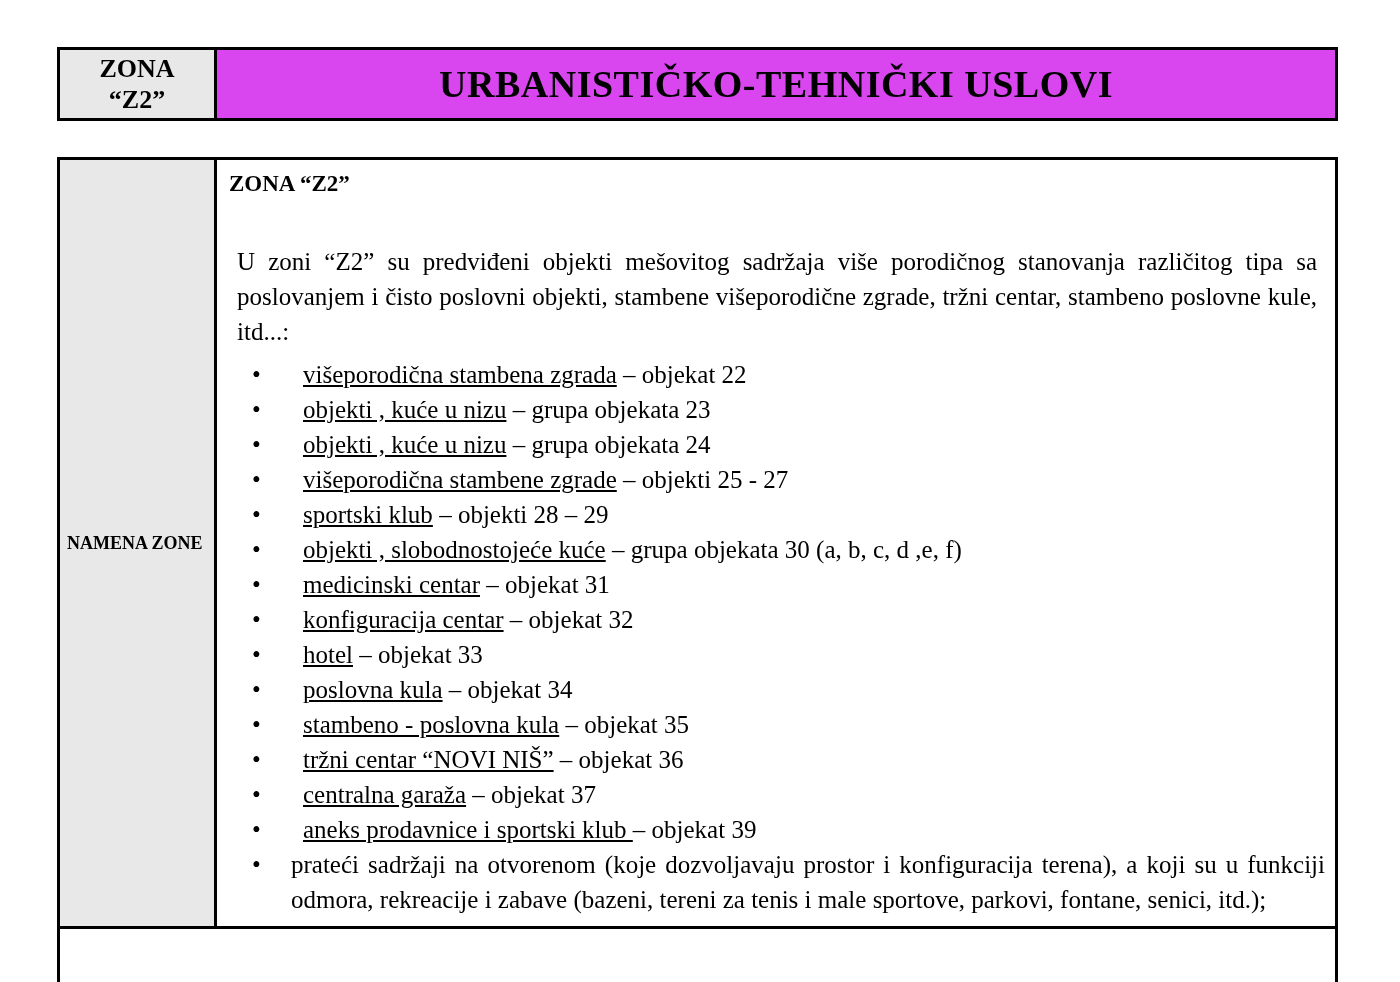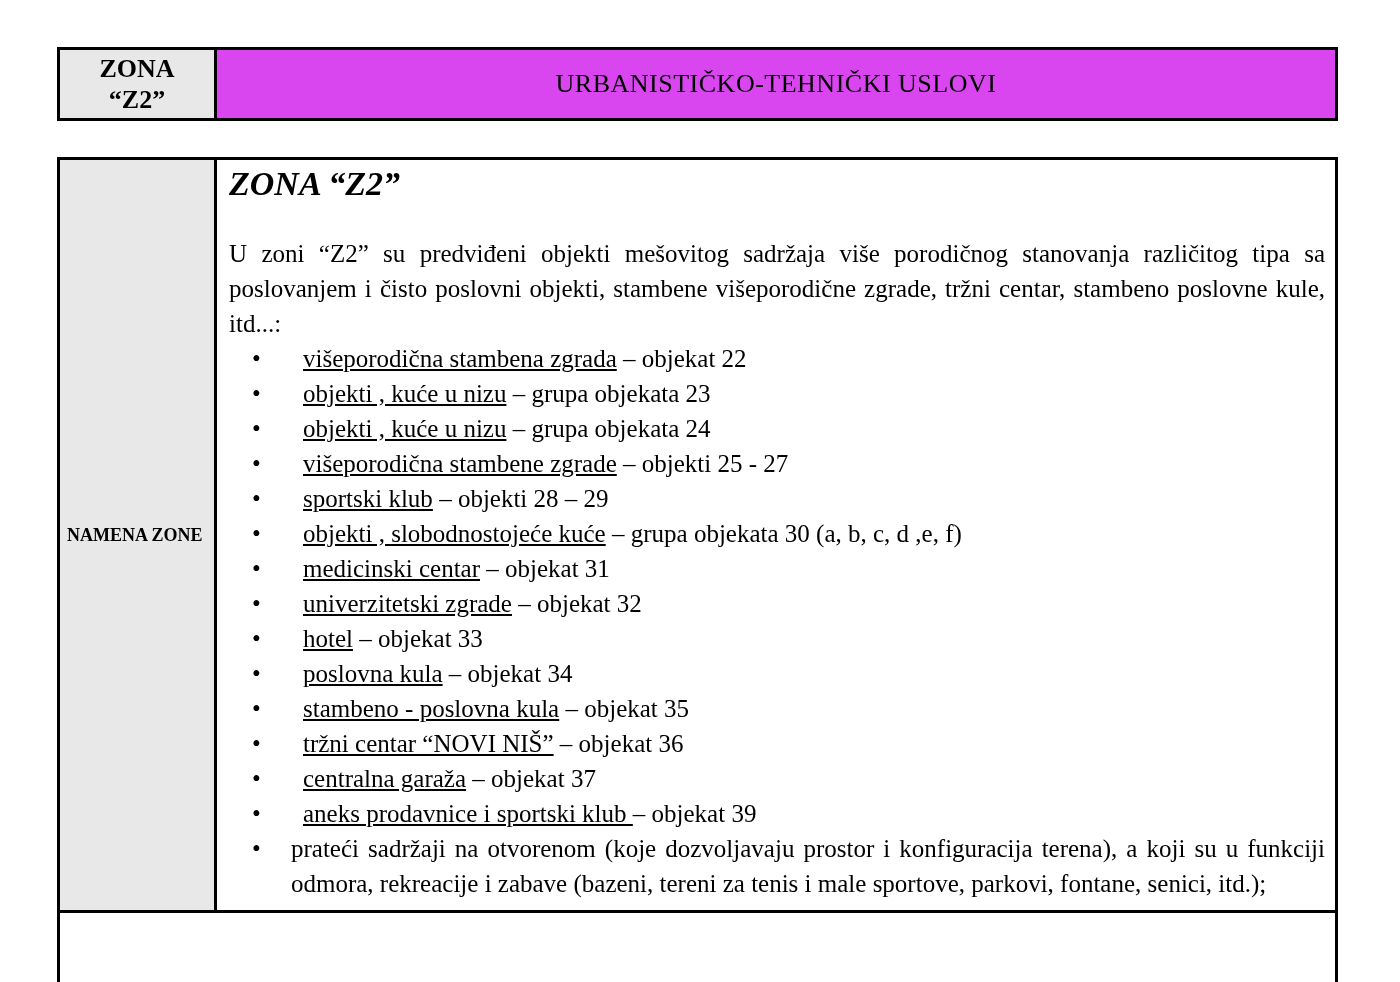--- a/index.html
+++ b/index.html
@@ -45,22 +45,22 @@
     font-weight: bold;
     font-size: 26px;
     line-height: 31px;
     text-align: center;
   }
   .title-cell {
     flex: 1;
     display: flex;
     align-items: center;
     justify-content: center;
-    font-weight: normal;
-    font-size: 26px;
+    font-weight: bold;
+    font-size: 38px;
     letter-spacing: 0.5px;
   }
 
   
   .main-table {
     position: absolute;
     left: 57px;
     top: 157px;
     width: 1281px;
     height: 825px;          
@@ -90,27 +90,26 @@
   }
   .content-cell {
     flex: 1;
     box-sizing: border-box;
     padding: 6px 10px 9px 12px;
     font-size: 25px;
     line-height: 35px;
   }
   .section-heading {
     font-weight: bold;
-    font-size: 34px;
+    font-size: 23px;
     line-height: 35px;
-    font-style: italic;
   }
   .blank-line { height: 35px; }
   .intro {
-    margin: 0;
+    margin: 8px;
     text-align: justify;
   }
   ul.bullets {
     list-style: none;
     margin: 0;
     padding: 0;
   }
   ul.bullets li {
     position: relative;
     padding-left: 62px;
@@ -153,21 +152,21 @@
         <div class="blank-line"></div>
         <p class="intro">U zoni “Z2” su predviđeni objekti mešovitog sadržaja više porodičnog stanovanja različitog tipa sa poslovanjem i čisto poslovni objekti, stambene višeporodične zgrade, tržni centar, stambeno poslovne kule, itd...:</p>
         <ul class="bullets" id="bullet-list">
             <li><span class="u">višeporodična stambena zgrada</span> – objekat 22</li>
             <li><span class="u">objekti , kuće u nizu</span> – grupa objekata 23</li>
             <li><span class="u">objekti , kuće u nizu</span> – grupa objekata 24</li>
             <li><span class="u">višeporodična stambene zgrade</span> – objekti 25 - 27</li>
             <li><span class="u">sportski klub</span> – objekti 28 – 29</li>
             <li><span class="u">objekti , slobodnostojeće kuće</span> – grupa objekata 30 (a, b, c, d ,e, f)</li>
             <li><span class="u">medicinski centar</span> – objekat 31</li>
-            <li><span class="u">univerzitetski zgrade</span> – objekat 32</li>
+            <li><span class="u">konfiguracija centar</span> – objekat 32</li>
             <li><span class="u">hotel</span> – objekat 33</li>
             <li><span class="u">poslovna kula</span> – objekat 34</li>
             <li><span class="u">stambeno - poslovna kula</span> – objekat 35</li>
             <li><span class="u">tržni centar “NOVI NIŠ”</span> – objekat 36</li>
             <li><span class="u">centralna garaža</span> – objekat 37</li>
             <li><span class="u">aneks prodavnice i sportski klub </span>– objekat 39</li>
             <li class="justify">prateći sadržaji na otvorenom (koje dozvoljavaju prostor i konfiguracija terena), a koji su u funkciji odmora, rekreacije i zabave (bazeni, tereni za tenis i male sportove, parkovi, fontane, senici, itd.);</li>
           </ul>
       </div>
     </div>

